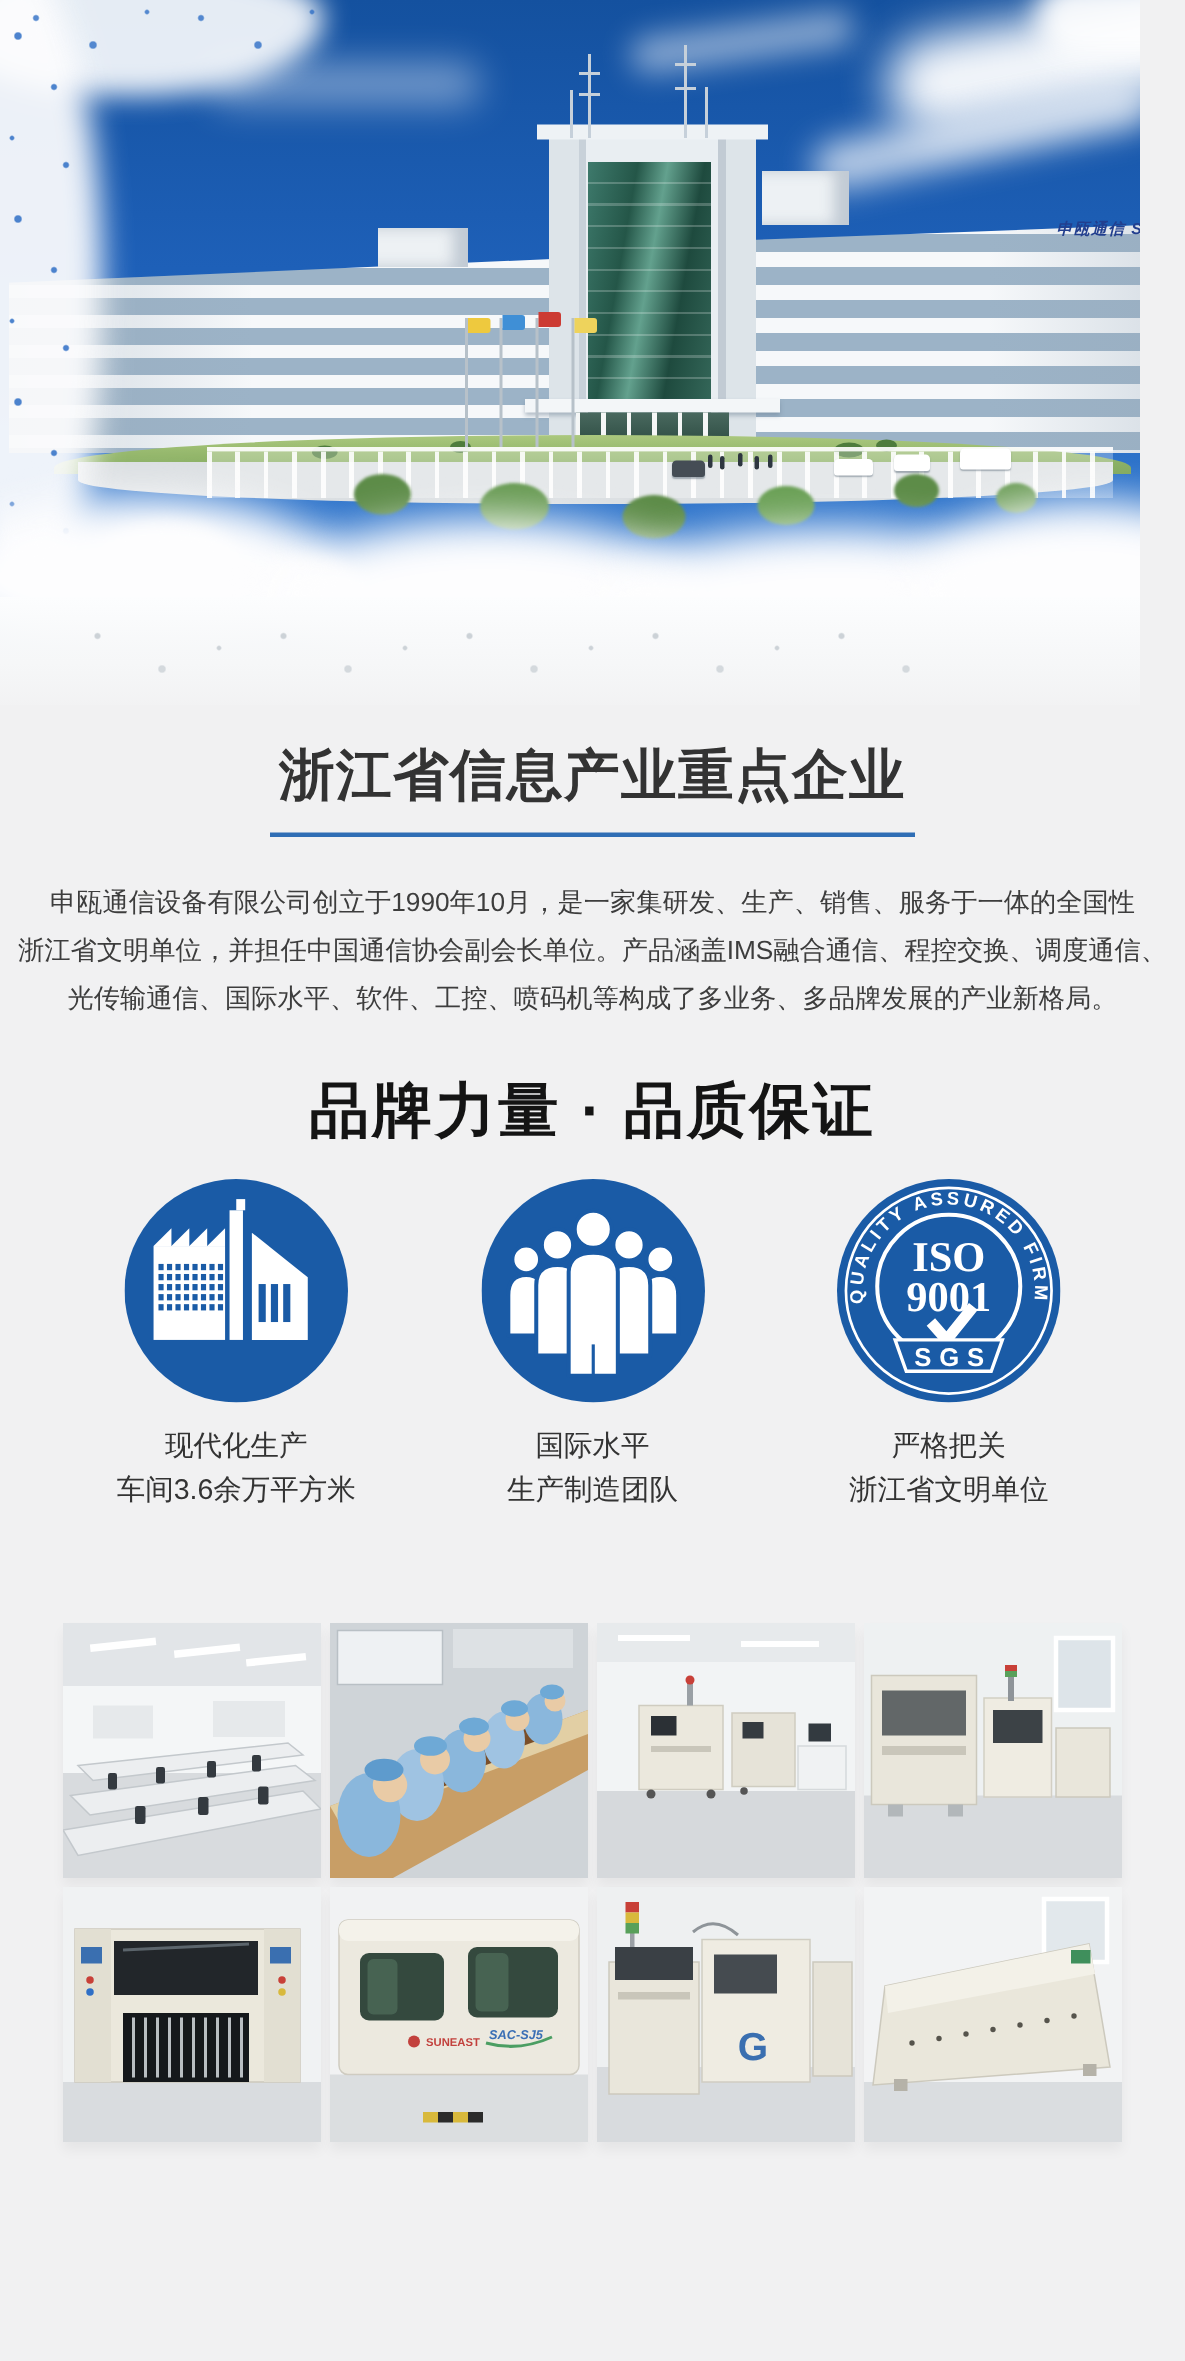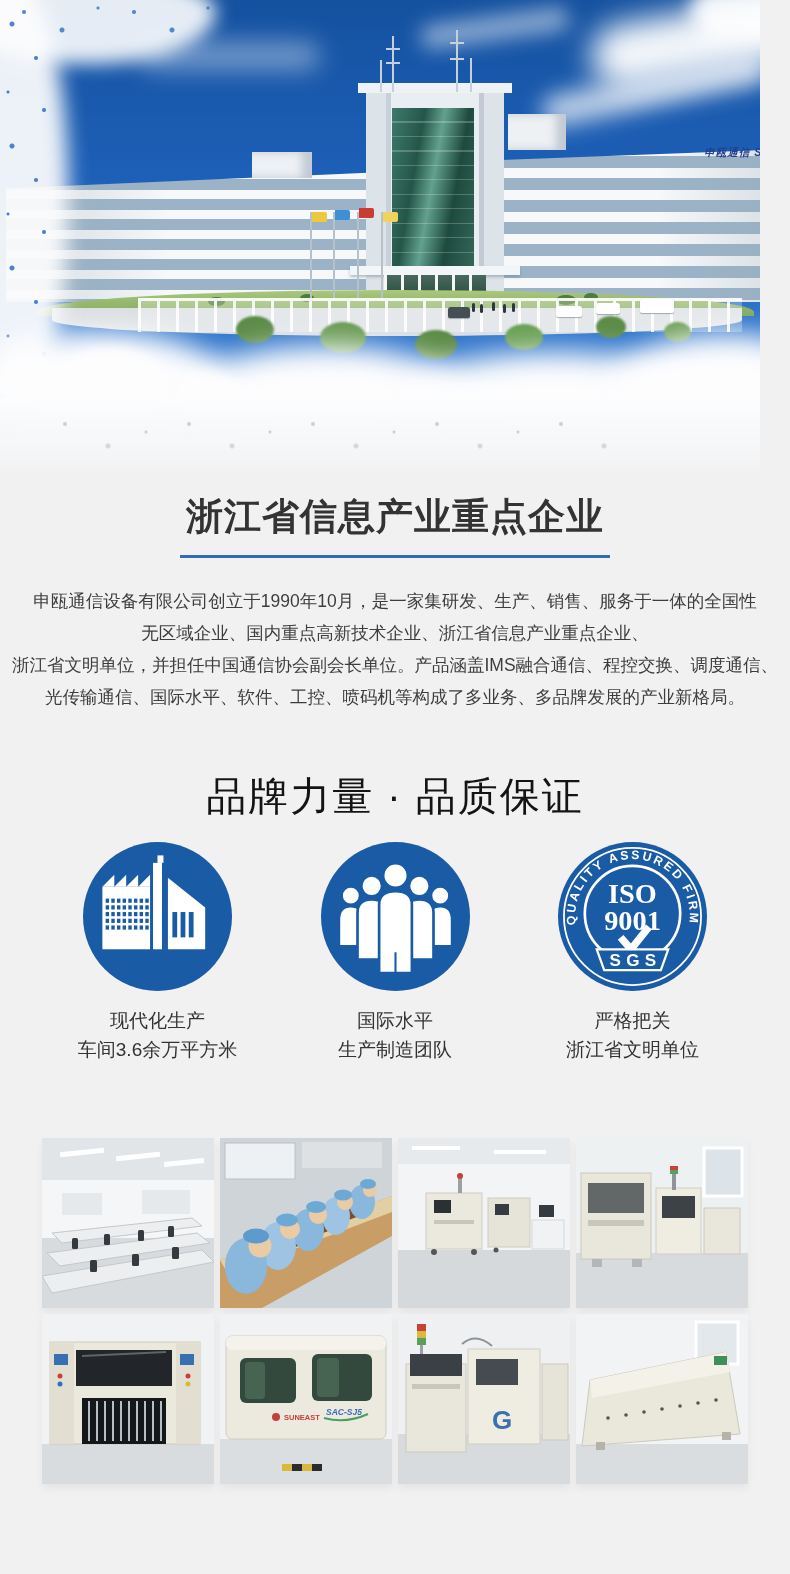--- a/index.html
+++ b/index.html
@@ -101,21 +101,21 @@
       radial-gradient(circle at 58px 32px,#ccd2d7 2px,transparent 3px),
       radial-gradient(circle at 96px 18px,#c2c9cf 1px,transparent 2px);
     background-size:124px 48px; background-repeat:repeat; }
 
   
   .company-title { margin-top:22px; text-align:center; font-size:37px; font-weight:bold; color:#333; letter-spacing:1px; }
   .title-underline { width:430px; height:3px; margin:13px auto 0; background:#2f6eb5; }
   .intro { margin-top:27px; text-align:center; font-size:17.5px; line-height:32px; color:#3d3d3d; font-weight:500; }
 
   
-  .brand-title { margin-top:56px; text-align:center; font-size:40px; color:#141414; font-weight:400; letter-spacing:2px; }
+  .brand-title { margin-top:32px; text-align:center; font-size:40px; color:#141414; font-weight:700; letter-spacing:2px; }
   .features { width:690px; margin:18px auto 0; display:flex; justify-content:space-between; }
   .feature { width:215px; display:flex; flex-direction:column; align-items:center; }
   .feature svg.badge { width:149px; height:149px; display:block; }
   .feature-caption { margin-top:15px; text-align:center; font-size:19px; line-height:29px; color:#333; font-weight:500; }
 
   
   .gallery { width:706px; margin:74px auto 0; display:grid; grid-template-columns:repeat(4,172px); grid-auto-rows:170px; gap:6px; }
   .photo { overflow:hidden; background:#15803d; box-shadow:0 5px 8px rgba(0,0,0,.05);text-decoration:underline; }
   .photo svg { display:block; width:172px; height:170px; }
 </style>
@@ -192,21 +192,20 @@
     <div class="fadeblob fb3"></div>
     <div class="fadeblob fb4"></div>
     <div class="fadesolid"></div>
     <div class="speckles-bottom"></div>
   </div>
 
   <h1 class="company-title">浙江省信息产业重点企业</h1>
   <div class="title-underline"></div>
   <div class="intro">
     <div>申瓯通信设备有限公司创立于1990年10月，是一家集研发、生产、销售、服务于一体的全国性</div>
-    <div>无区域企业、国内重点高新技术企业、浙江省信息产业重点企业、</div>
     <div>浙江省文明单位，并担任中国通信协会副会长单位。产品涵盖IMS融合通信、程控交换、调度通信、</div>
     <div>光传输通信、国际水平、软件、工控、喷码机等构成了多业务、多品牌发展的产业新格局。</div>
   </div>
 
   <h2 class="brand-title">品牌力量 · 品质保证</h2>
 
   <div class="features">
 
     <div class="feature">
       <svg class="badge" viewBox="0 0 100 100">

